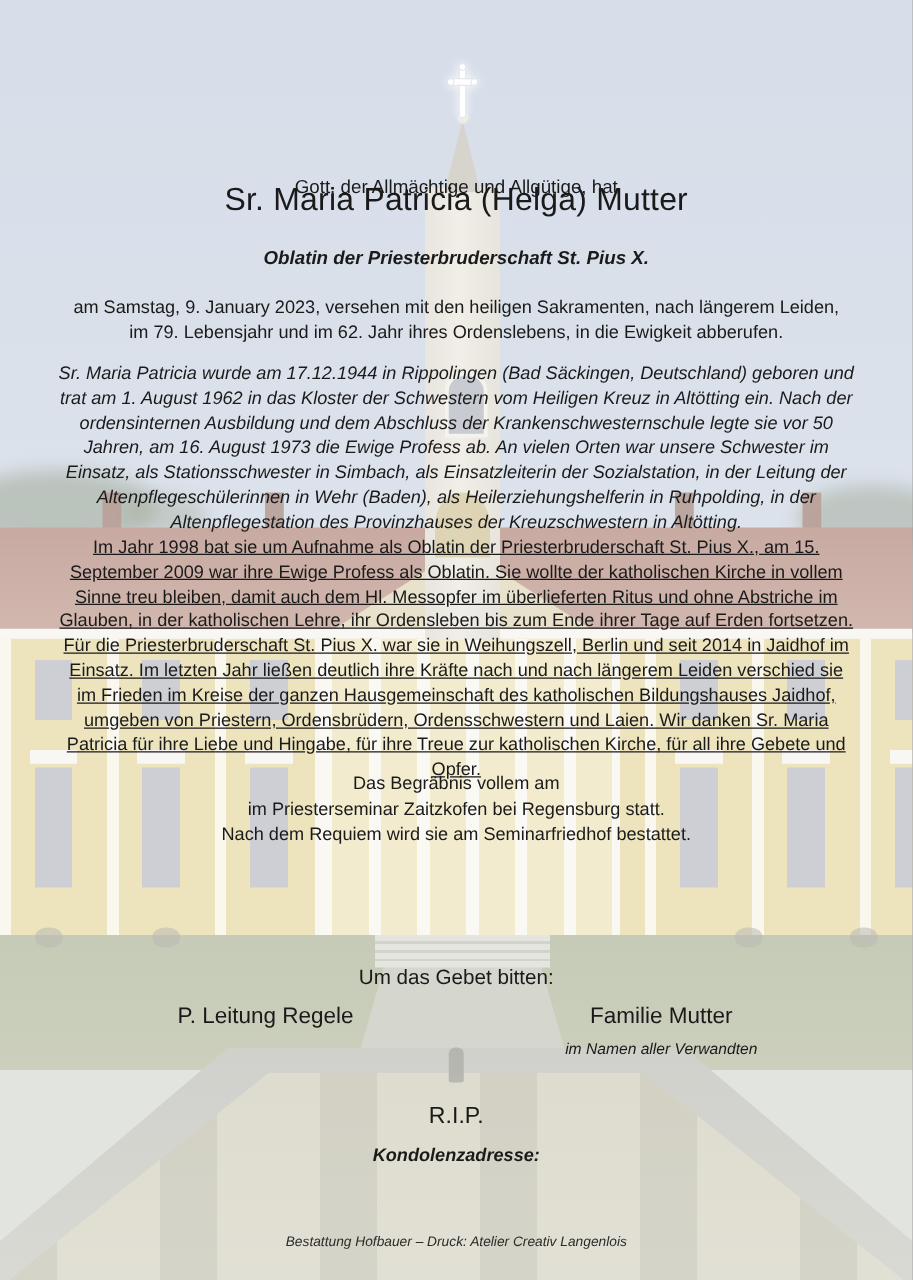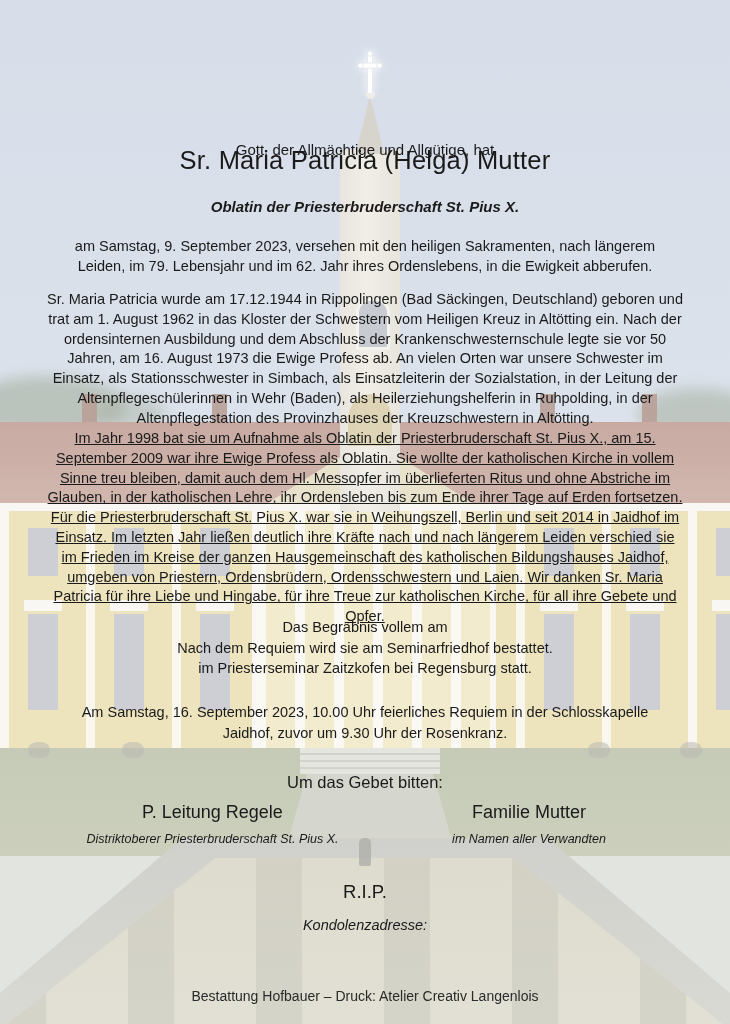--- a/index.html
+++ b/index.html
@@ -73,35 +73,35 @@
   .fade { position:absolute; inset:0; background:rgba(255,255,255,.52); z-index:4; }
 
   
   .content { position:absolute; inset:0; z-index:10; color:#1a1a1a; text-align:center; }
   .content > div { position:absolute; left:0; right:0; }
   .intro     { top:117px; font-size:15px;margin-top:24px; }
   .name      { top:146px; font-size:25.5px; letter-spacing:.2px; }
   .subtitle  { top:198px; font-size:15px; font-style:italic; font-weight:600; }
   .para      { font-size:14.5px; line-height:19.8px; }
   .p1 { top:237px; left:52px !important; right:52px !important; }
-  .p2 { top:290px; left:46px !important; right:46px !important; }
+  .p2 { top:290px; left:46px !important; right:46px !important;font-style:italic; }
   .p3 { top:429px; left:46px !important; right:46px !important;text-decoration:underline; }
   .funeral   { top:617px; font-size:14.5px; line-height:20.5px; }
   .funeral .dt { font-weight:700; }
   .requiem2  { top:702px; left:78px !important; right:78px !important; font-size:14.5px; line-height:20.5px; }
   .gebet     { top:773px; font-size:16.5px; }
   .mourners  { top:802px; }
   .mourner { position:absolute; top:0; }
   .mourner.left  { left:40px;  width:345px; }
   .mourner.right { left:369px; width:320px; }
   .m-name { font-size:18px; }
   .m-role { margin-top:9px; font-size:12.5px; font-style:italic; }
   .rip       { top:881px; font-size:18.5px; }
-  .condolence{ top:915px; font-size:14.5px; line-height:20px; font-style:italic; font-weight:400; }
-  .footer    { top:988px; font-size:14px; color:#2a2a2a; }
+  .condolence{ top:915px; font-size:14.5px; line-height:20px; font-style:italic; font-weight:700; }
+  .footer    { top:988px; font-size:11px; color:#2a2a2a;font-style:italic; }
 </style>
 </head>
 <body>
 
 <div class="page">
 
   <div class="bg">
     <div class="sky"></div>
     <div class="tree l1"></div>
     <div class="tree l2"></div>
@@ -147,38 +147,36 @@
     <div class="pond-water"></div>
     <div class="statue"></div>
   </div>
   <div class="fade"></div>
 
   <div class="content">
     <div class="intro">Gott, der Allmächtige und Allgütige, hat</div>
     <div class="name">Sr. Maria Patricia (Helga) Mutter</div>
     <div class="subtitle">Oblatin der Priesterbruderschaft St. Pius X.</div>
 
-    <div class="para p1">am Samstag, 9. September 2023, versehen mit den heiligen Sakramenten, nach längerem Leiden, im 79. Lebensjahr und im 62. Jahr ihres Ordenslebens, in die Ewigkeit abberufen.</div>
+    <div class="para p1">am Samstag, 9. January 2023, versehen mit den heiligen Sakramenten, nach längerem Leiden, im 79. Lebensjahr und im 62. Jahr ihres Ordenslebens, in die Ewigkeit abberufen.</div>
     <div class="para p2">Sr. Maria Patricia wurde am 17.12.1944 in Rippolingen (Bad Säckingen, Deutschland) geboren und trat am 1. August 1962 in das Kloster der Schwestern vom Heiligen Kreuz in Altötting ein. Nach der ordensinternen Ausbildung und dem Abschluss der Krankenschwesternschule legte sie vor 50 Jahren, am 16. August 1973 die Ewige Profess ab. An vielen Orten war unsere Schwester im Einsatz, als Stationsschwester in Simbach, als Einsatzleiterin der Sozialstation, in der Leitung der Altenpflegeschülerinnen in Wehr (Baden), als Heilerziehungshelferin in Ruhpolding, in der Altenpflegestation des Provinzhauses der Kreuzschwestern in Altötting.</div>
     <div class="para p3">Im Jahr 1998 bat sie um Aufnahme als Oblatin der Priesterbruderschaft St. Pius X., am 15. September 2009 war ihre Ewige Profess als Oblatin. Sie wollte der katholischen Kirche in vollem Sinne treu bleiben, damit auch dem Hl. Messopfer im überlieferten Ritus und ohne Abstriche im Glauben, in der katholischen Lehre, ihr Ordensleben bis zum Ende ihrer Tage auf Erden fortsetzen. Für die Priesterbruderschaft St. Pius X. war sie in Weihungszell, Berlin und seit 2014 in Jaidhof im Einsatz. Im letzten Jahr ließen deutlich ihre Kräfte nach und nach längerem Leiden verschied sie im Frieden im Kreise der ganzen Hausgemeinschaft des katholischen Bildungshauses Jaidhof, umgeben von Priestern, Ordensbrüdern, Ordensschwestern und Laien. Wir danken Sr. Maria Patricia für ihre Liebe und Hingabe, für ihre Treue zur katholischen Kirche, für all ihre Gebete und Opfer.</div>
 
     <div class="funeral">
       <div>Das Begräbnis vollem am</div>
+      <div>im Priesterseminar Zaitzkofen bei Regensburg statt.</div>
       <div>Nach dem Requiem wird sie am Seminarfriedhof bestattet.</div>
-      <div>im Priesterseminar Zaitzkofen bei Regensburg statt.</div>
     </div>
 
-    <div class="requiem2">Am Samstag, 16. September 2023, 10.00 Uhr feierliches Requiem in der Schlosskapelle Jaidhof, zuvor um 9.30 Uhr der Rosenkranz.</div>
 
     <div class="gebet">Um das Gebet bitten:</div>
 
     <div class="mourners">
       <div class="mourner left">
         <div class="m-name">P. Leitung Regele</div>
-        <div class="m-role">Distriktoberer Priesterbruderschaft St. Pius X.</div>
       </div>
       <div class="mourner right">
         <div class="m-name">Familie Mutter</div>
         <div class="m-role">im Namen aller Verwandten</div>
       </div>
     </div>
 
     <div class="rip">R.I.P.</div>
 
     <div class="condolence">

